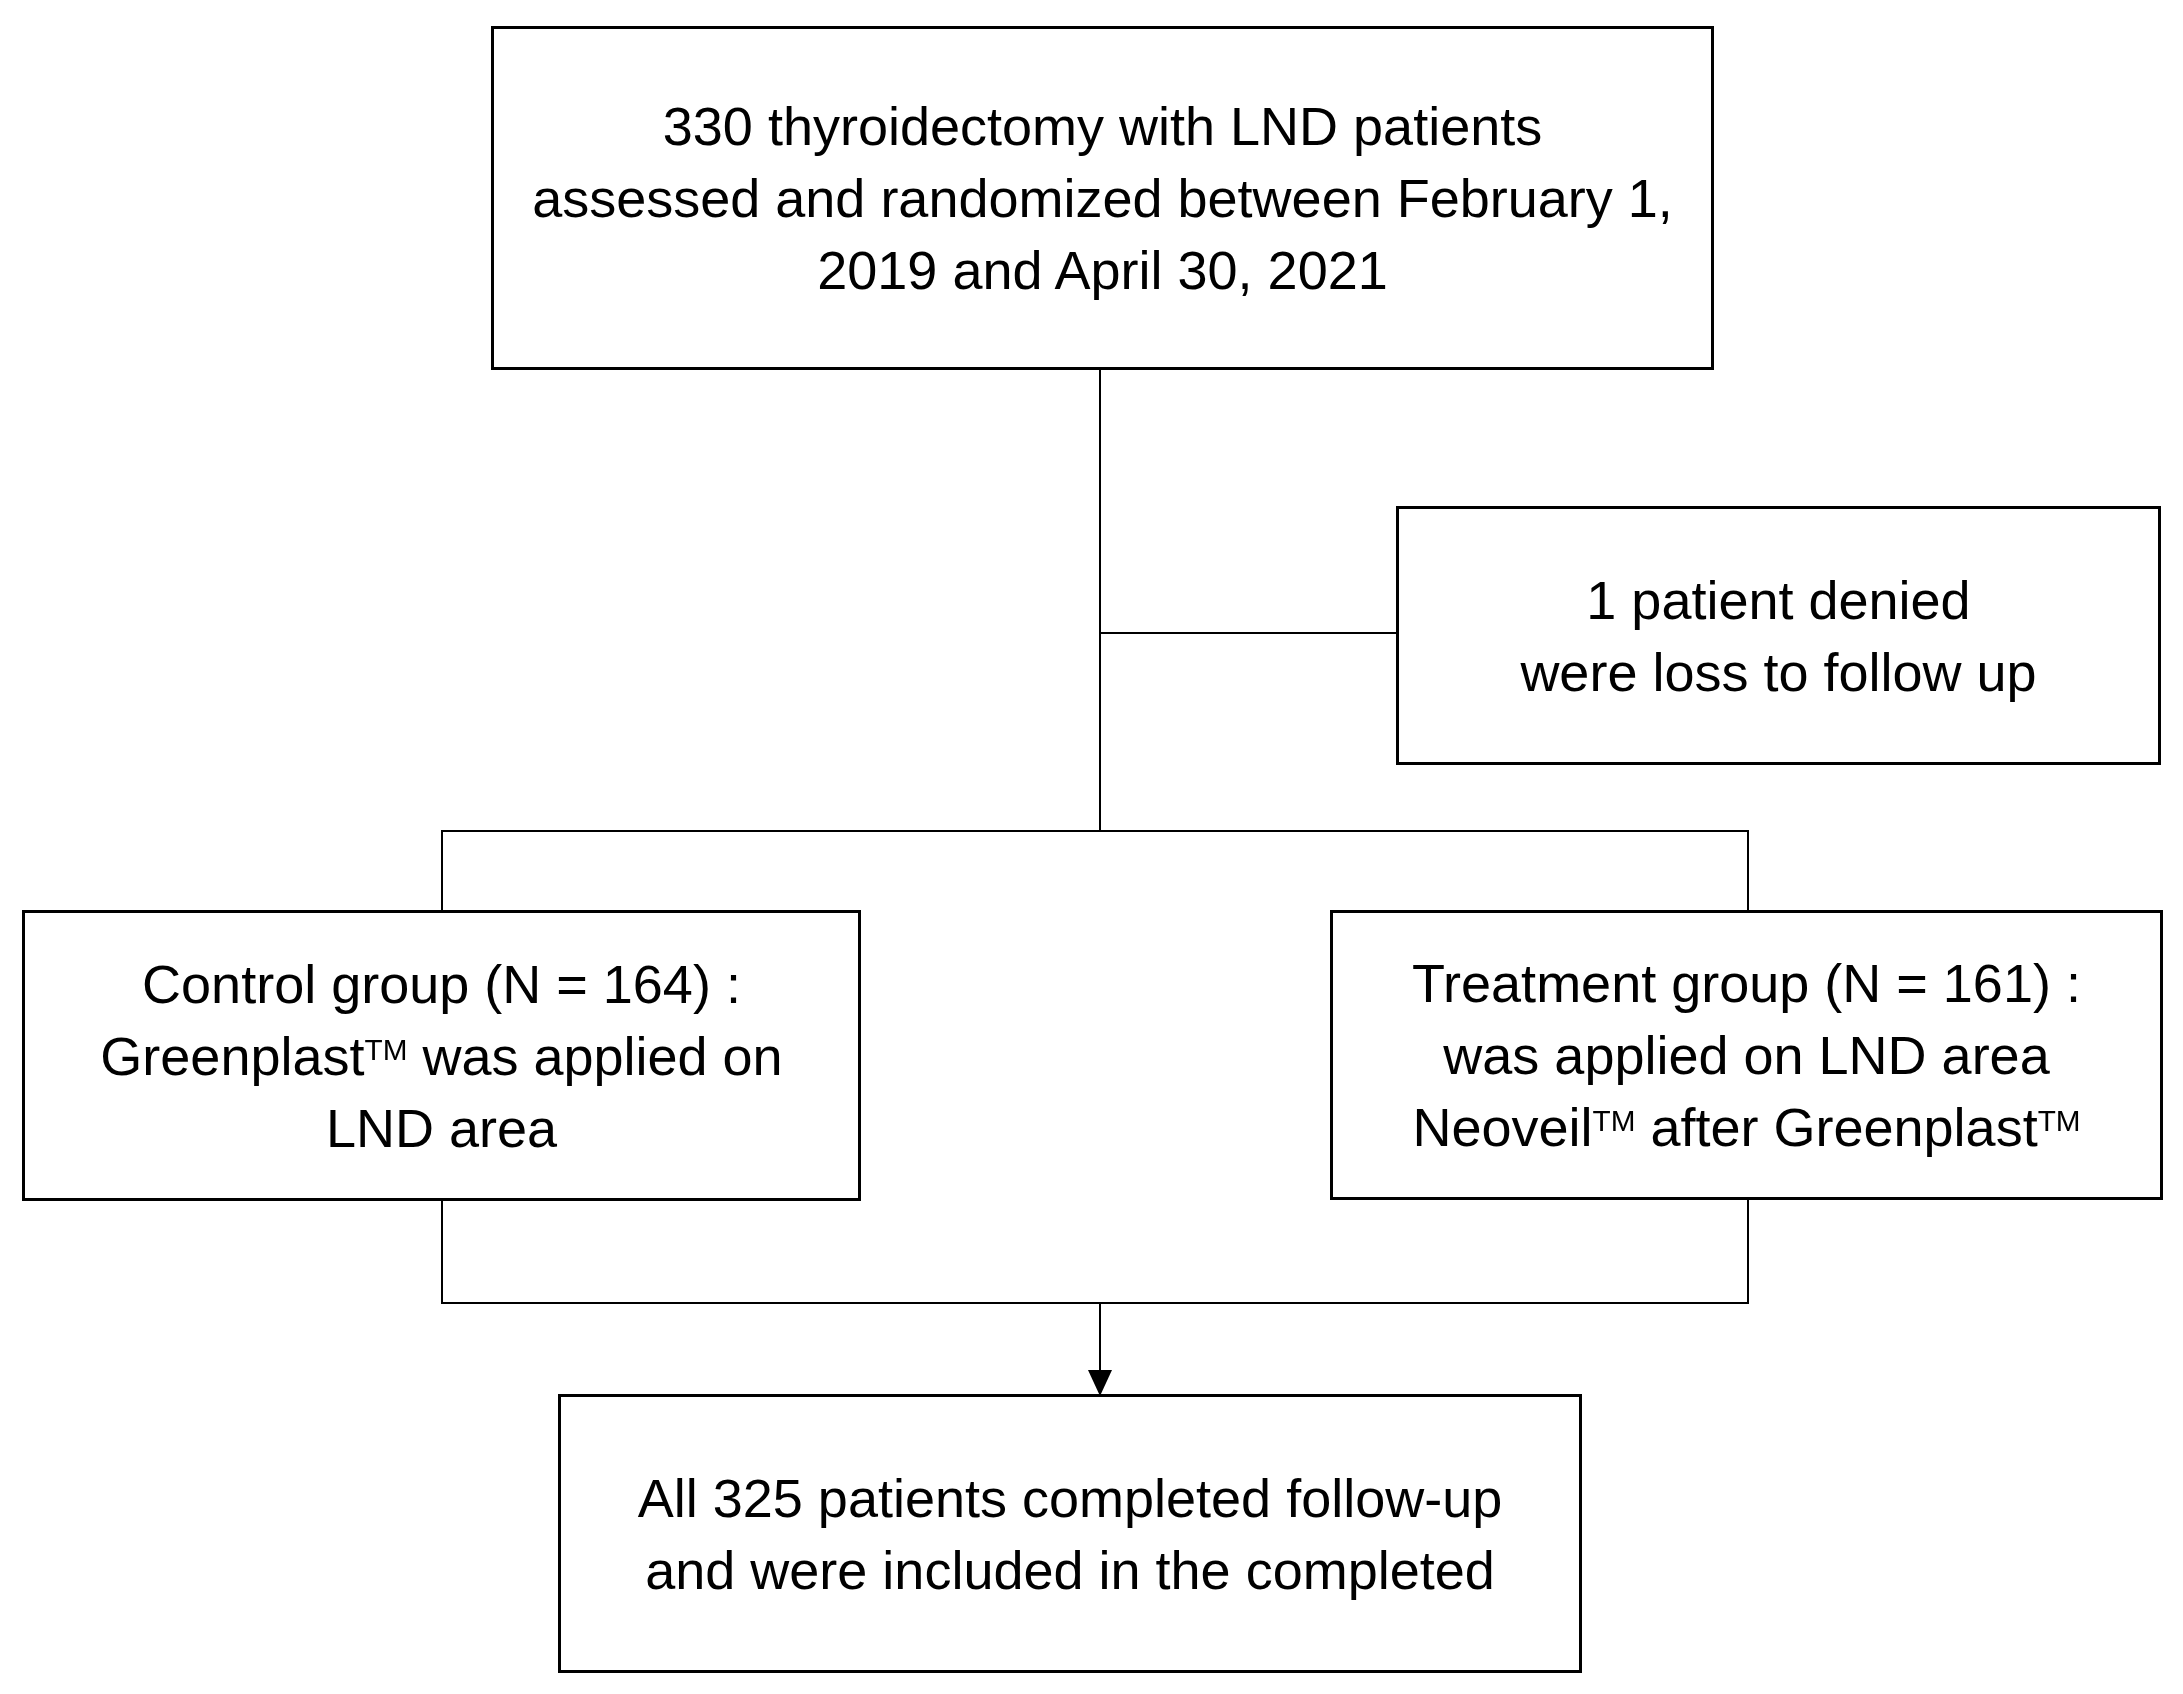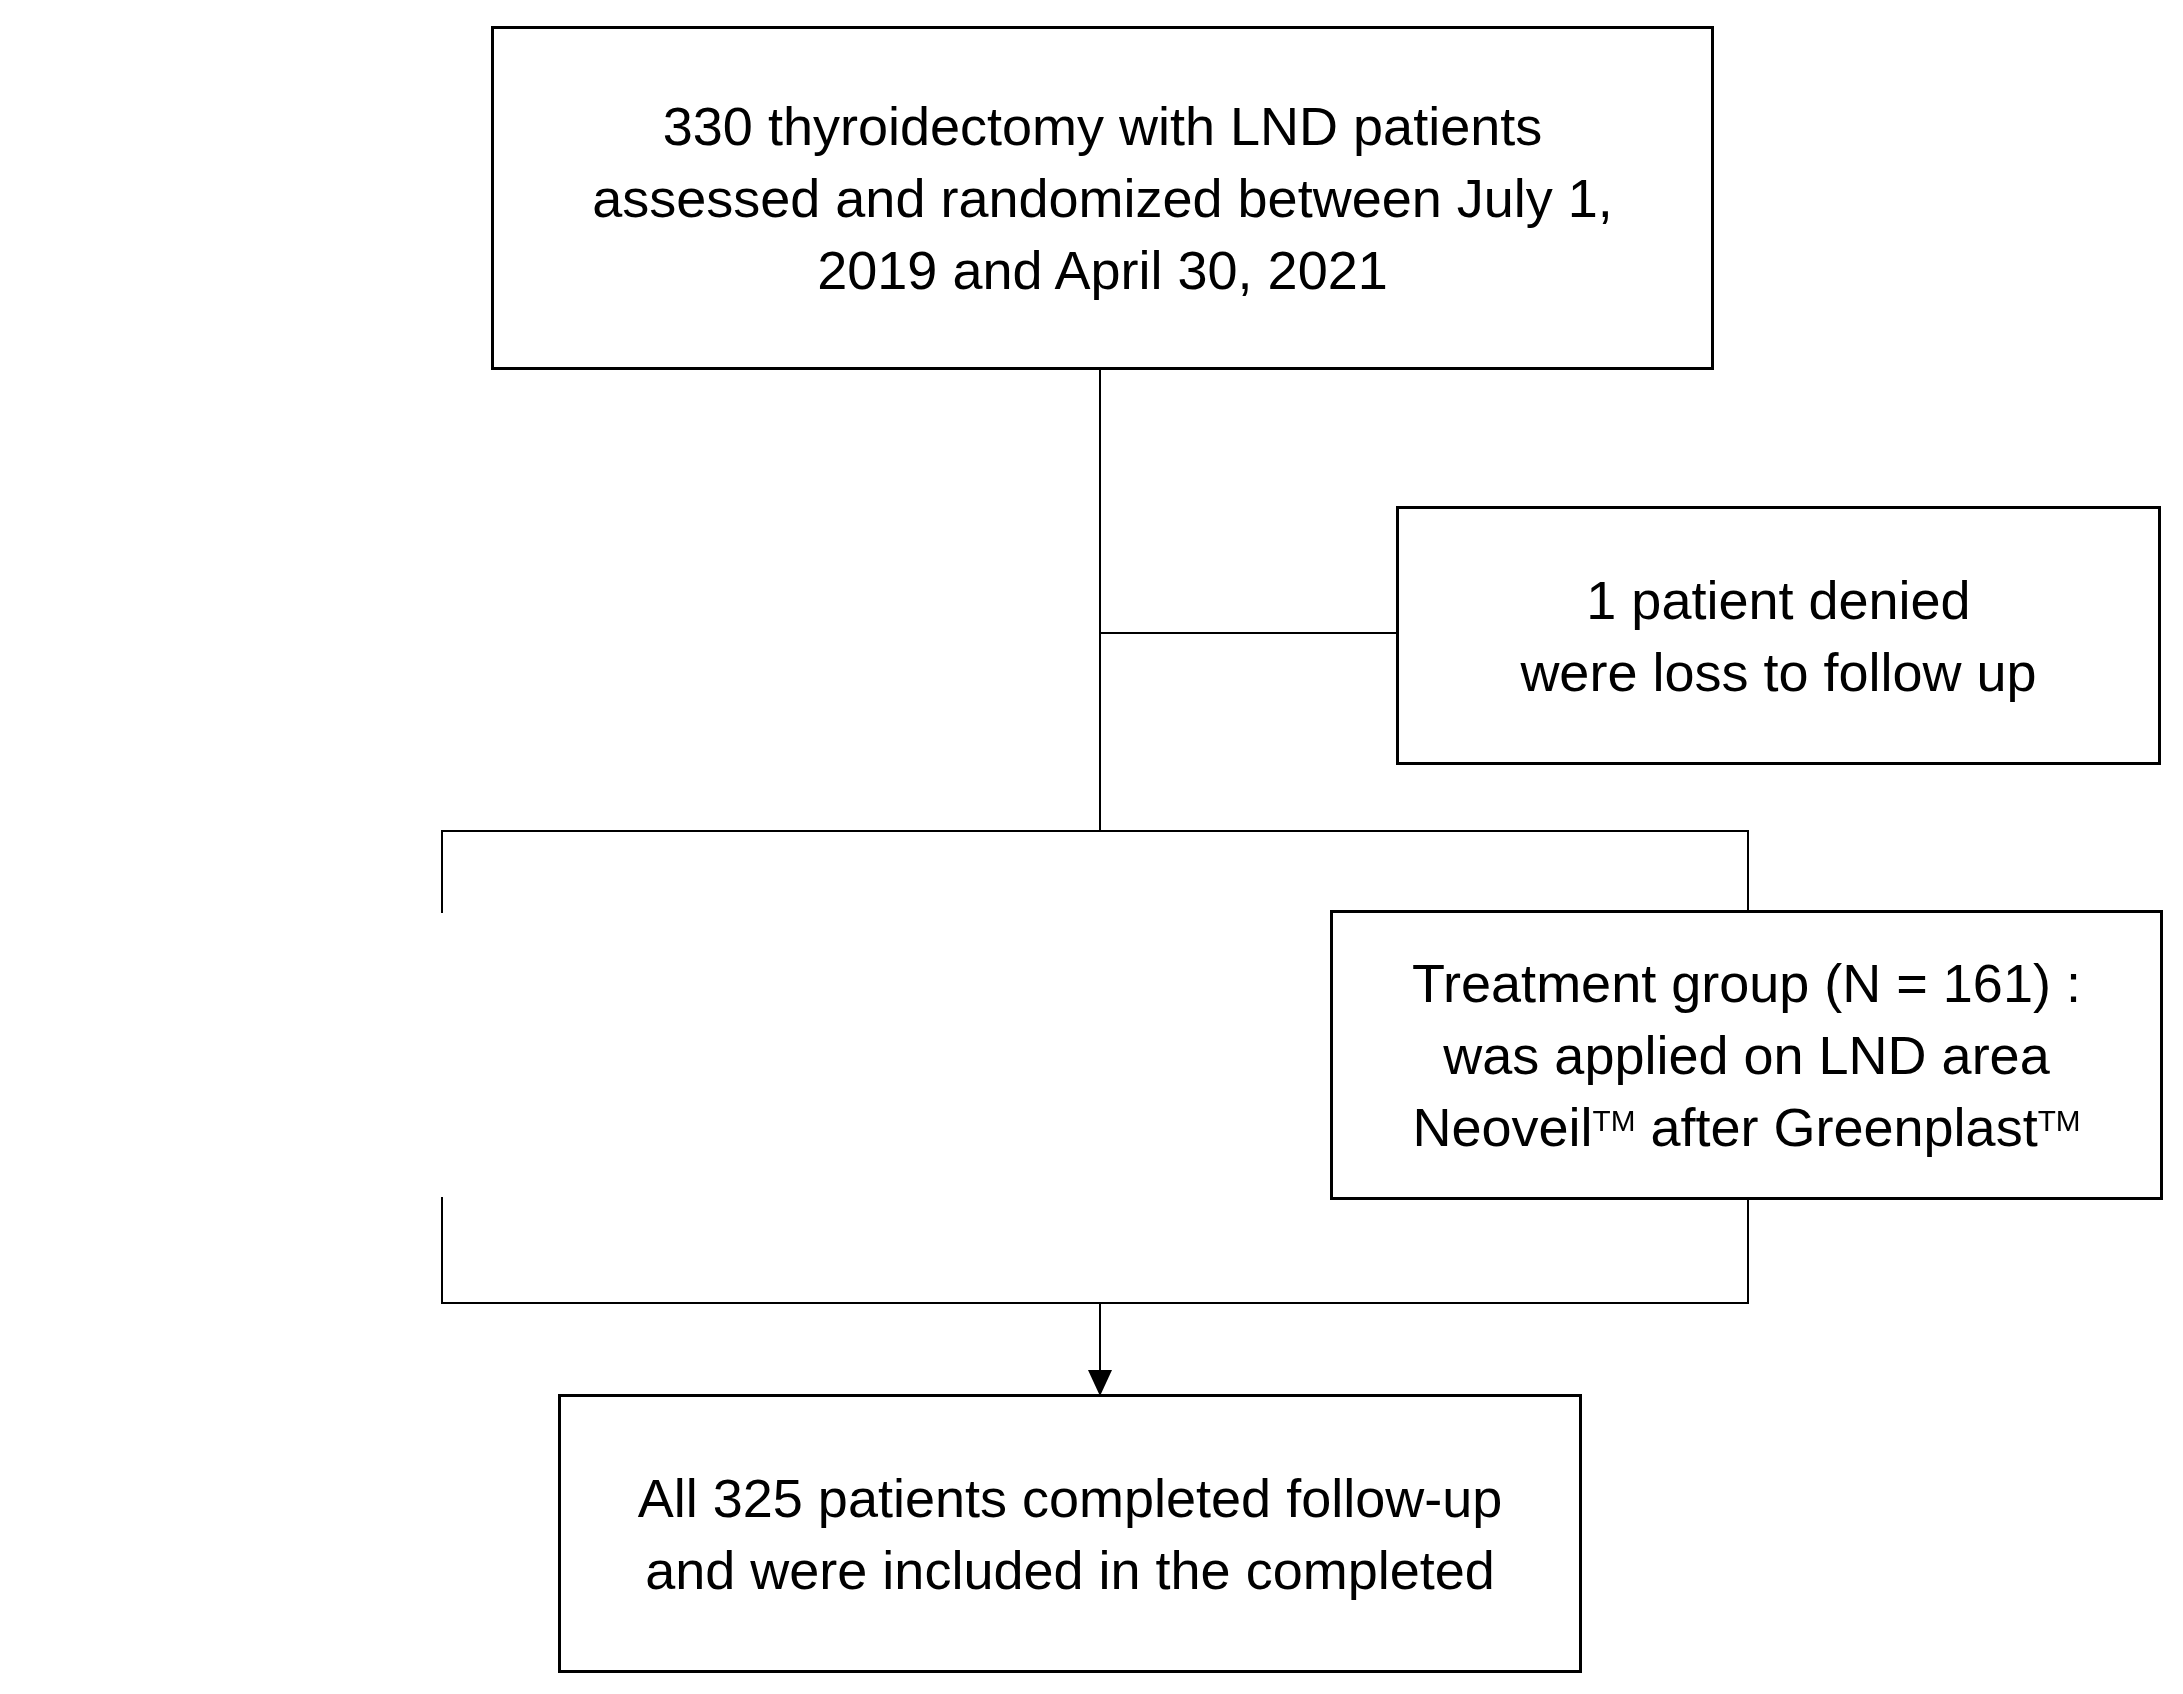--- a/index.html
+++ b/index.html
@@ -71,29 +71,34 @@
   #line-final-vertical    { left: 1099px; top: 1302px; width: 2.2px;    height: 71px;  }
   #arrow-final            { left: 1088px; top: 1370px; }
 </style>
 </head>
 <body>
 
 <div id="canvas">
 
   <div class="box" id="box-enrollment">
       <div class="tline"><span>330 thyroidectomy with LND patients</span></div>
-      <div class="tline"><span>assessed and randomized between July 1,</span></div>
+      <div class="tline"><span>assessed and randomized between February 1,</span></div>
       <div class="tline"><span>2019 and April 30, 2021</span></div>
     </div>
 
   <div class="box" id="box-exclusion">
       <div class="tline"><span>1 patient denied</span></div>
       <div class="tline"><span>were loss to follow up</span></div>
     </div>
 
+  <div class="box" id="box-control">
+      <div class="tline"><span>Control group (N = 164) :</span></div>
+      <div class="tline"><span>Greenplast</span><sup>TM</sup><span> was applied on</span></div>
+      <div class="tline"><span>LND area</span></div>
+    </div>
 
   <div class="box" id="box-treatment">
       <div class="tline"><span>Treatment group (N = 161) :</span></div>
       <div class="tline"><span>was applied on LND area</span></div>
       <div class="tline"><span>Neoveil</span><sup>TM</sup><span> after Greenplast</span><sup>TM</sup></div>
     </div>
 
   <div class="box" id="box-analysis">
       <div class="tline"><span>All 325 patients completed follow-up</span></div>
       <div class="tline"><span>and were included in the completed</span></div>

